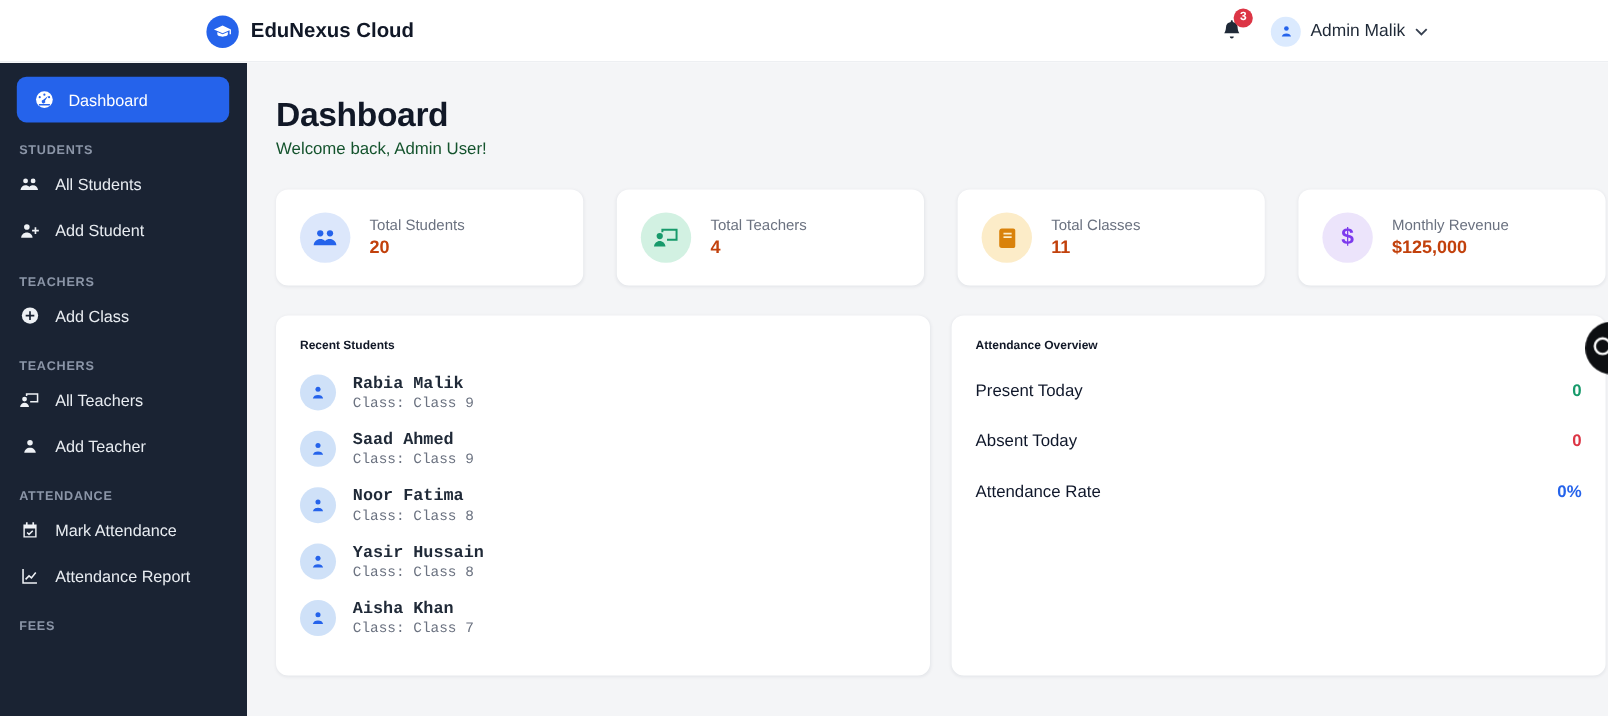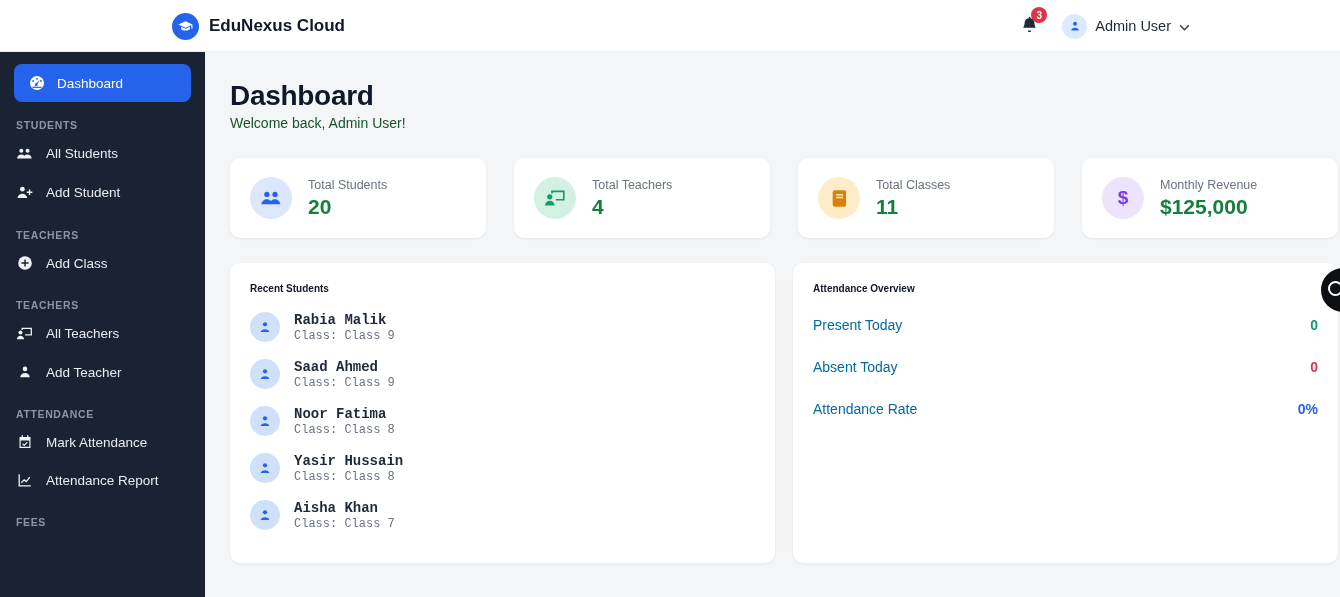--- a/index.html
+++ b/index.html
@@ -30,34 +30,34 @@
   .page-sub { font-size:14px; color:#14532d; margin-bottom:27px; }
 
   .stats { width:1108px; display:grid; grid-template-columns:repeat(4,1fr); gap:28px; }
   .stat-card { background:#fff; border-radius:10px; padding:19px 20px; display:flex; align-items:center; gap:16px; box-shadow:0 1px 3px rgba(20,30,60,.07); }
   .stat-ic { width:42px; height:42px; border-radius:50%; display:flex; align-items:center; justify-content:center; flex:0 0 42px; }
   .ic-blue   { background:#dce7fb; color:#2563eb; }
   .ic-green  { background:#d2f1e2; color:#179a6b; }
   .ic-amber  { background:#fcecc8; color:#d9820b; }
   .ic-purple { background:#ece4fb; color:#7c3aed; }
   .stat-label { font-size:12.5px; color:#6b7280; margin-bottom:3px; }
-  .stat-value { font-size:21px; font-weight:700; color:#15803d; }
+  .stat-value { font-size:15px; font-weight:700; color:#c2410c; }
   .dollar-glyph { font-size:19px; font-weight:700; }
 
   .panels { width:1108px; display:grid; grid-template-columns:1fr 1fr; gap:18px; margin-top:25px; }
   .panel { background:#fff; border-radius:10px; padding:20px; height:300px; box-shadow:0 1px 3px rgba(20,30,60,.07); }
   .panel-title { font-size:10px; font-weight:700; color:#111827; margin-bottom:10px; }
 
   .student-row { display:flex; align-items:flex-start; gap:14px; padding:8px 0;font-family:Liberation Mono, monospace; }
   .stu-avatar { width:30px; height:30px; border-radius:50%; background:#cfe1f8; display:flex; align-items:center; justify-content:center; flex:0 0 30px; }
   .stu-name { font-size:14px; font-weight:600; color:#1f2937; }
   .stu-class { font-size:12px; color:#6b7280; margin-top:1px; }
 
   .att-row { display:flex; align-items:center; justify-content:space-between; padding:13px 0; }
-  .att-label { font-size:14px; color:#0369a1; }
+  .att-label { font-size:14px; color:#0f172a; }
   .att-value { font-size:14px; font-weight:700; }
   .val-green { color:#179a6b; }
   .val-red   { color:#dc3545; }
   .val-blue  { color:#2563eb; }
 
   
   .float-widget { position:fixed; left:1321px; top:268px; width:44px; height:44px; border-radius:50%; background:#0d0f12; z-index:30; cursor:pointer; }
   .float-ring { position:absolute; left:7px; top:13px; width:15px; height:15px; border:2.5px solid #fff; border-radius:50%; }
 </style>
 </head>
@@ -82,21 +82,21 @@
       </span>
       <span class="bell-badge">3</span>
     </div>
     <div class="user-menu">
       <span class="avatar">
         <svg width="14" height="14" viewBox="0 0 16 16" fill="#2563eb">
             <circle cx="8" cy="5.4" r="2.2"></circle>
             <path d="M3.6 13a4.5 3.7 0 0 1 8.8 0z"></path>
           </svg>
       </span>
-      <span class="user-name">Admin User</span>
+      <span class="user-name">Admin Malik</span>
       <span>
         <svg width="11" height="7" viewBox="0 0 10 6" fill="none" stroke="#374151" stroke-width="1.4">
             <path d="M1 1l4 4 4-4"></path>
           </svg>
       </span>
     </div>
   </div>
 </div>
 
 <div class="sidebar">

